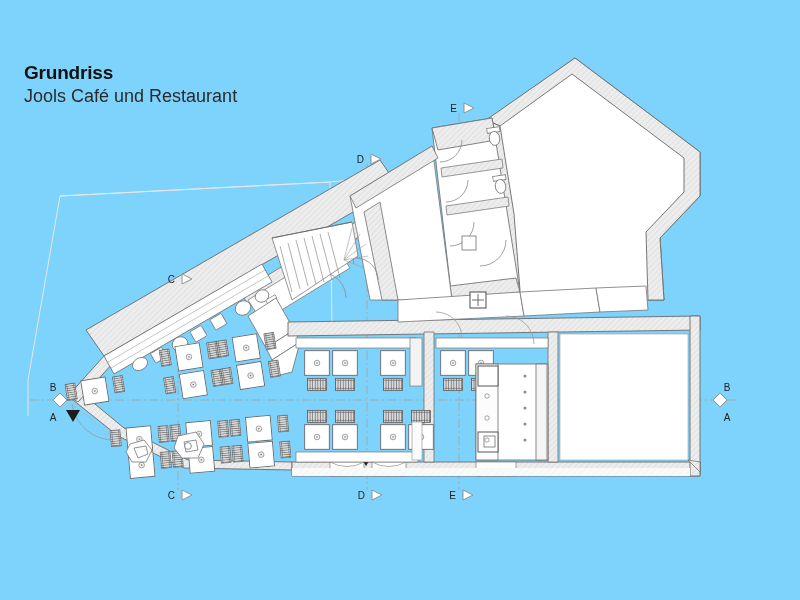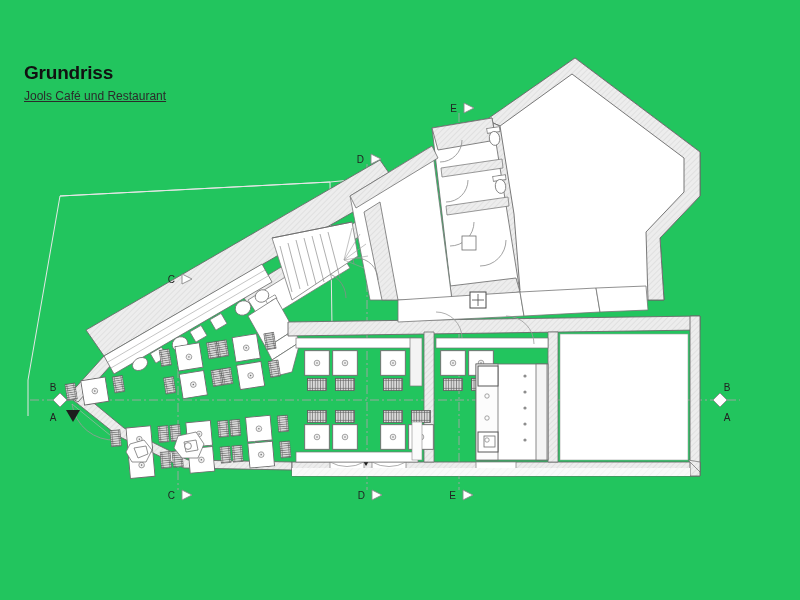--- a/index.html
+++ b/index.html
@@ -12,46 +12,45 @@
     width: 800px;
     height: 600px;
     overflow: hidden;
     font-family: "Liberation Sans", sans-serif;
     color: #1a1a1a;
   }
   #page {
     position: relative;
     width: 800px;
     height: 600px;
-    background: #22c55e;
+    background: #7dd3fc;
   }
   
   #titleblock {
     position: absolute;
     left: 24px;
     top: 62px;
     width: 340px;
   }
   #plan-title {
     font-size: 19px;
     font-weight: bold;
     letter-spacing: -0.2px;
     line-height: 22px;
     color: #111111;
     margin: 0 0 3px 0;
     font-family: "Liberation Sans", sans-serif;
   }
   #plan-subtitle {
-    font-size: 12px;
+    font-size: 18px;
     font-weight: normal;
     line-height: 18px;
     color: #2b2b2b;
     margin: 0;
     font-family: "Liberation Sans", sans-serif;
-    text-decoration: underline;
   }
   
   #drawing {
     position: absolute;
     left: 0;
     top: 0;
     width: 800px;
     height: 600px;
   }
   svg { display: block; }

